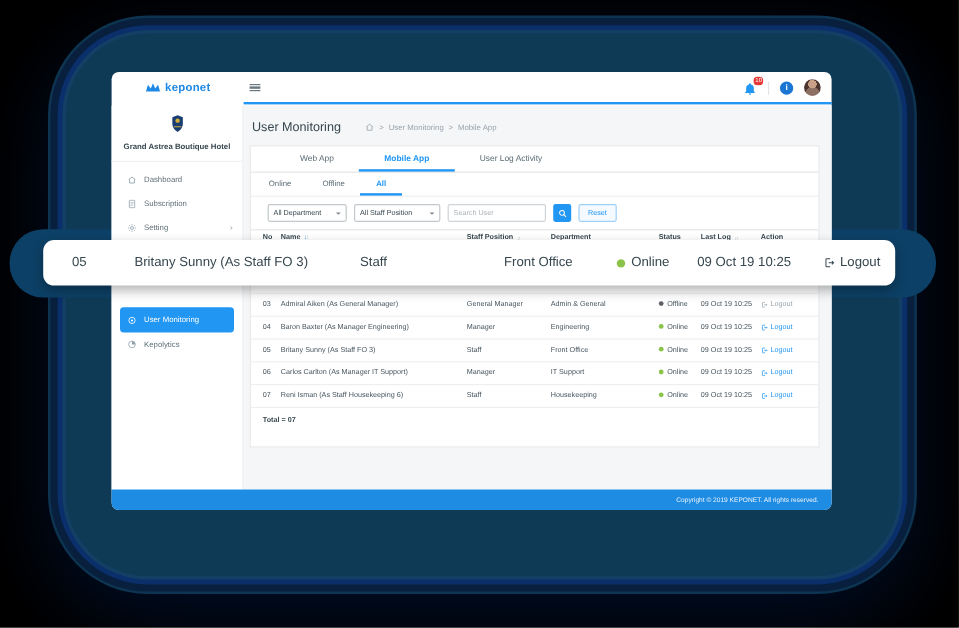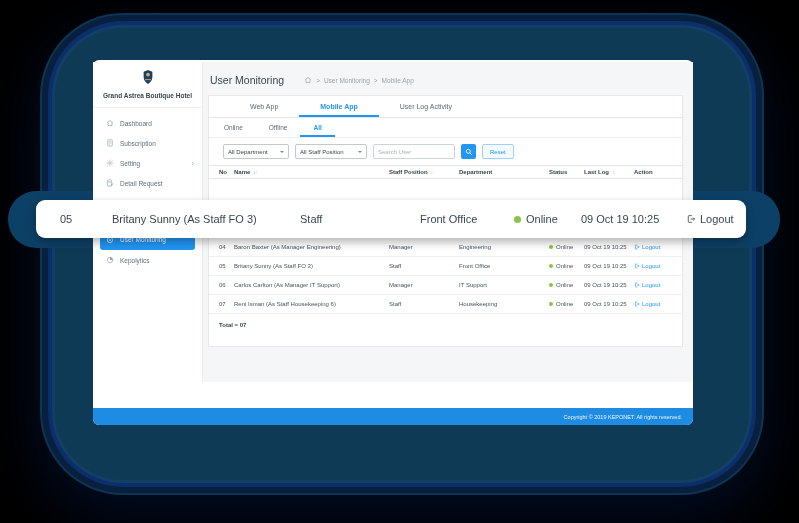--- a/index.html
+++ b/index.html
@@ -122,20 +122,44 @@
 </style>
 </head>
 <body>
 
 <div id="stage">
   <div class="tablet"></div>
   <div class="band"></div>
 
   <div class="app">
 
+    <div class="topbar">
+      <div class="logo-zone">
+        <svg width="13" height="10" viewBox="0 0 20 14">
+            <path d="M1 12 L3.5 3.5 L7.2 8 L10 1.5 L12.8 8 L16.5 3.5 L19 12 Z" fill="#1e88e5"></path>
+          </svg>
+        <span class="logo-word">keponet</span>
+      </div>
+      <div class="hamburger">
+          <i></i>
+          <i></i>
+          <i></i>
+        </div>
+      <div class="top-right">
+        <div class="bell-wrap">
+          <svg viewBox="0 0 24 24" width="12" height="12" fill="currentColor">
+              <path d="M12 22a2.1 2.1 0 0 0 2.1-2.1H9.9A2.1 2.1 0 0 0 12 22Zm6.4-6V11a6.4 6.4 0 0 0-4.9-6.2V4.1a1.5 1.5 0 0 0-3 0v.7A6.4 6.4 0 0 0 5.6 11v5L3.8 18v.9h16.4V18Z"></path>
+            </svg>
+          <span class="badge">10</span>
+        </div>
+        <div class="vsep"></div>
+        <div class="info-dot">i</div>
+        <div class="avatar"></div>
+      </div>
+    </div>
     <div class="blue-rule"></div>
 
     <div class="app-body">
 
       <div class="sidebar">
         <div class="hotel">
           <svg width="14" height="16" viewBox="0 0 16 18">
             <path d="M8 1l5 2v6c0 4-2.5 6.5-5 8-2.5-1.5-5-4-5-8V3Z" fill="#1a3e72"></path>
             <circle cx="8" cy="6.2" r="2.1" fill="#d4af37"></circle>
             <path d="M4.6 12h6.8" stroke="#d4af37" stroke-width="1.1"></path>

